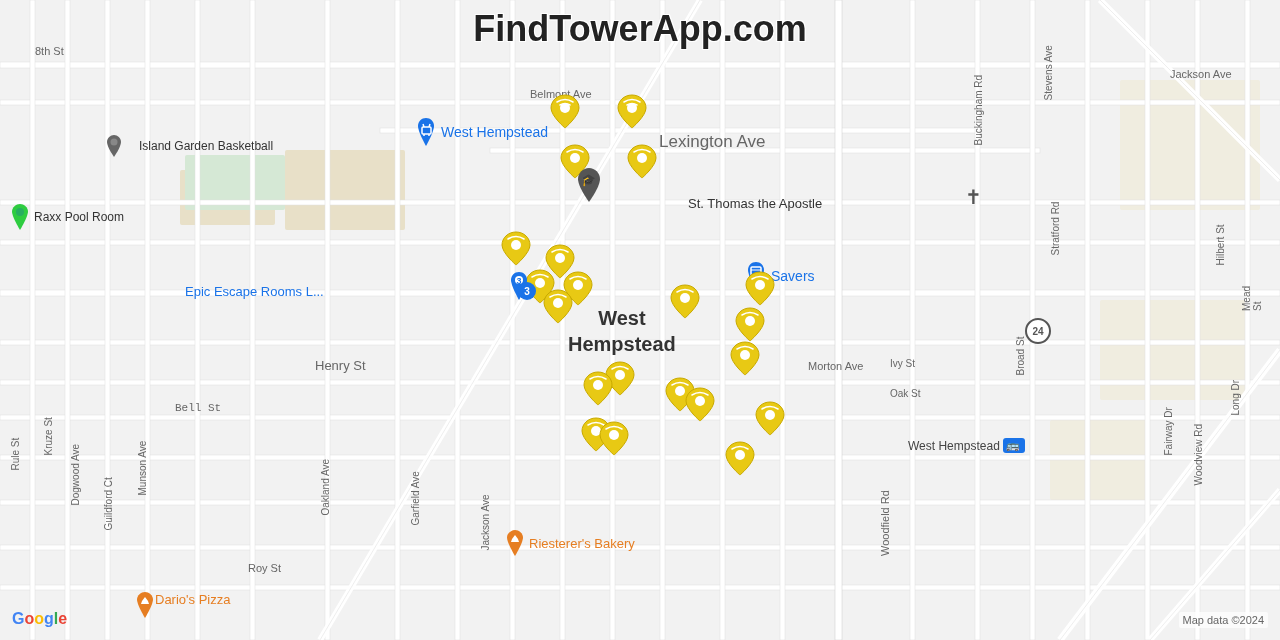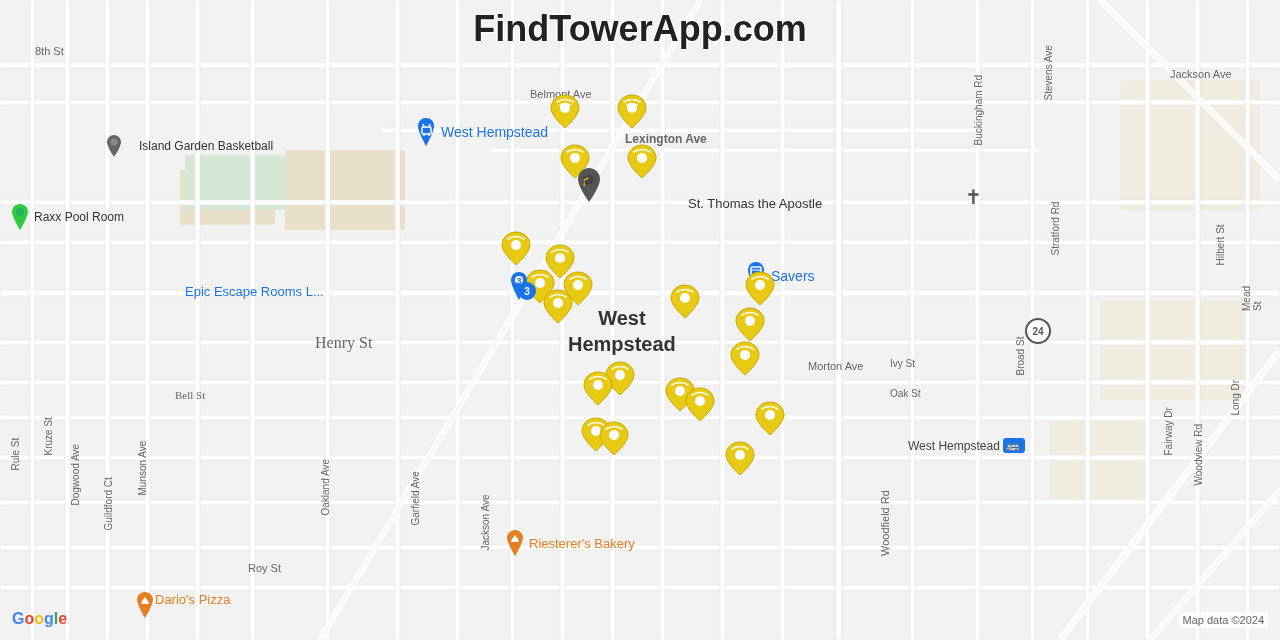--- a/index.html
+++ b/index.html
@@ -187,27 +187,27 @@
 
   <div style="position:absolute;top:592px;left:135px;display:flex;align-items:flex-start;gap:0;">
     <svg width="20" height="26" viewBox="0 0 20 26">
       <path d="M10 0C6 0 2 3.5 2 7.5c0 5.5 8 18.5 8 18.5s8-13 8-18.5C18 3.5 14 0 10 0z" fill="#e67e22"></path>
       <path d="M7 9 L10 5 L13 9 L14 12 L6 12 Z" fill="white"></path>
     </svg>
     <span style="font-size:13px;color:#e67e22;font-weight:500;font-family:Arial;">Dario's Pizza</span>
   </div>
 
   <div style="position:absolute;top:88px;left:530px;font-size:11px;color:#666;font-family:Arial;">Belmont Ave</div>
-  <div style="position:absolute;top:132px;left:625px;font-size:12px;color:#666;font-family:Arial;font-weight:bold;">Lexington Ave</div>
+  <div style="position:absolute;top:132px;left:659px;font-size:17px;color:#666;font-family:Arial;">Lexington Ave</div>
   <div style="position:absolute;top:360px;left:808px;font-size:11px;color:#666;font-family:Arial;">Morton Ave</div>
   <div style="position:absolute;top:358px;left:890px;font-size:10px;color:#666;font-family:Arial;">Ivy St</div>
   <div style="position:absolute;top:388px;left:890px;font-size:10px;color:#666;font-family:Arial;">Oak St</div>
-  <div style="position:absolute;top:334px;left:315px;font-size:16px;color:#666;font-family:Liberation Serif, serif;">Henry St</div>
+  <div style="position:absolute;top:358px;left:315px;font-size:13px;color:#666;font-family:Liberation Sans, sans-serif;">Henry St</div>
   <div style="position:absolute;top:45px;left:35px;font-size:11px;color:#666;font-family:Arial;">8th St</div>
-  <div style="position:absolute;top:389px;left:175px;font-size:11px;color:#666;font-family:Liberation Serif, serif;">Bell St</div>
+  <div style="position:absolute;top:402px;left:175px;font-size:11px;color:#666;font-family:Liberation Mono, monospace;">Bell St</div>
   <div style="position:absolute;top:562px;left:248px;font-size:11px;color:#666;font-family:Arial;">Roy St</div>
   <div style="position:absolute;top:68px;left:1170px;font-size:11px;color:#666;font-family:Arial;">Jackson Ave</div>
 
   <div style="position:absolute;top:465px;left:15px;font-size:10px;color:#666;font-family:Arial;transform:rotate(-90deg);transform-origin:left center;">Rule St</div>
   <div style="position:absolute;top:450px;left:48px;font-size:10px;color:#666;font-family:Arial;transform:rotate(-90deg);transform-origin:left center;">Kruze St</div>
   <div style="position:absolute;top:500px;left:75px;font-size:10px;color:#666;font-family:Arial;transform:rotate(-90deg);transform-origin:left center;">Dogwood Ave</div>
   <div style="position:absolute;top:525px;left:108px;font-size:10px;color:#666;font-family:Arial;transform:rotate(-90deg);transform-origin:left center;">Guildford Ct</div>
   <div style="position:absolute;top:490px;left:142px;font-size:10px;color:#666;font-family:Arial;transform:rotate(-90deg);transform-origin:left center;">Munson Ave</div>
   <div style="position:absolute;top:510px;left:325px;font-size:10px;color:#666;font-family:Arial;transform:rotate(-90deg);transform-origin:left center;">Oakland Ave</div>
   <div style="position:absolute;top:520px;left:415px;font-size:10px;color:#666;font-family:Arial;transform:rotate(-90deg);transform-origin:left center;">Garfield Ave</div>

